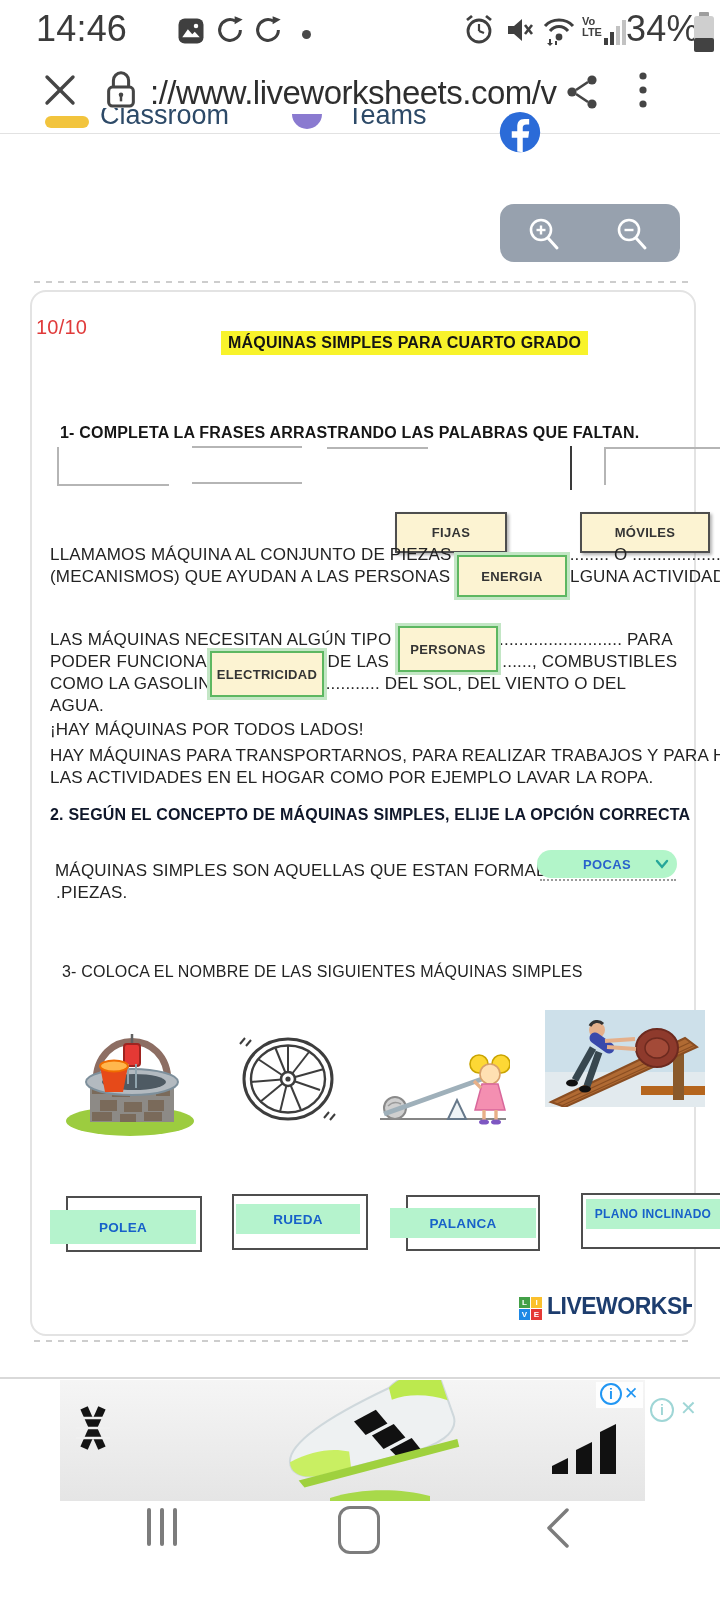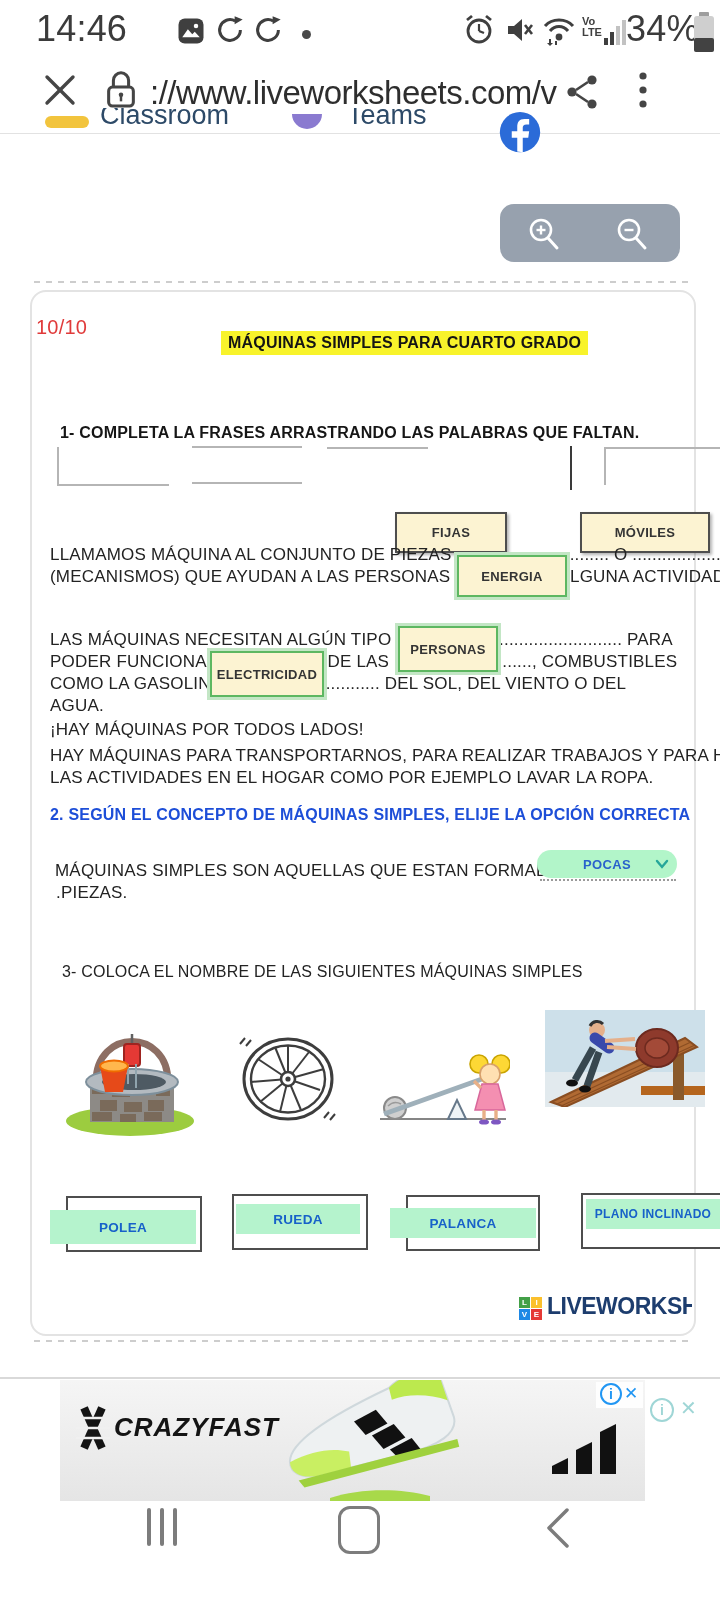--- a/index.html
+++ b/index.html
@@ -204,21 +204,21 @@
 <div class="t" style="left:50px;top:674px;">COMO LA GASOLINA, .............................. DEL SOL, DEL VIENTO O DEL</div>
 <div class="t" style="left:50px;top:696px;">AGUA.</div>
 
 <div class="wordbox green" style="left:384px;top:626px;width:96px;height:42px;margin-left:14px;">PERSONAS</div>
 <div class="wordbox green" style="left:210px;top:651px;width:110px;height:42px;">ELECTRICIDAD</div>
 
 <div class="t" style="left:50px;top:720px;">¡HAY MÁQUINAS POR TODOS LADOS!</div>
 <div class="t" style="left:50px;top:746px;">HAY MÁQUINAS PARA TRANSPORTARNOS, PARA REALIZAR TRABAJOS Y PARA HACER</div>
 <div class="t" style="left:50px;top:768px;">LAS ACTIVIDADES EN EL HOGAR COMO POR EJEMPLO LAVAR LA ROPA.</div>
 
-<div class="t bold" style="left:50px;top:806px;font-size:16px;color:#1d4ed8;">2. SEGÚN EL CONCEPTO DE MÁQUINAS SIMPLES, ELIJE LA OPCIÓN CORRECTA</div>
+<div class="t bold" style="left:50px;top:806px;font-size:16px;color:#0f172a;">2. SEGÚN EL CONCEPTO DE MÁQUINAS SIMPLES, ELIJE LA OPCIÓN CORRECTA</div>
 
 <div class="t" style="left:55px;top:861px;">MÁQUINAS SIMPLES SON AQUELLAS QUE ESTAN FORMADAS POR</div>
 <div class="dropdown">
   <span>POCAS</span>
   <span class="abs" style="right:8px;top:8px;">
     <svg width="14" height="12" viewBox="0 0 14 12">
         <polyline points="2,3 7,9 12,3" fill="none" stroke="#26a69a" stroke-width="2.4" stroke-linecap="round"></polyline>
       </svg>
   </span>
 </div>
@@ -353,21 +353,20 @@
           <rect x="13" y="2" width="8" height="44" transform="rotate(24 17 24)"></rect>
           <rect x="13" y="2" width="8" height="44" transform="rotate(-24 17 24)"></rect>
         </g>
         <g stroke="#f0f0f0" stroke-width="2.4">
           <line x1="0" y1="14" x2="34" y2="14"></line>
           <line x1="0" y1="24" x2="34" y2="24"></line>
           <line x1="0" y1="34" x2="34" y2="34"></line>
         </g>
       </svg>
   </span>
-  <span class="t" style="left:54px;top:32px;font-size:26px;font-weight:900;font-style:italic;color:#141414;letter-spacing:1px;">CRAZYFAST</span>
   <span class="abs" style="left:190px;top:-4px;">
     <svg width="240" height="130" viewBox="0 0 240 130">
       <g transform="rotate(-14 120 60)">
         <path d="M150,18 C165,8 190,8 202,20 L206,62 C206,78 185,86 152,86 L58,86 C42,84 34,76 36,66 C40,46 90,30 150,18 Z" fill="#eef1f2" stroke="#cfd8dc" stroke-width="2"></path>
         <path d="M150,18 C165,8 190,8 202,20 L204,44 C188,34 168,28 150,30 Z" fill="#bce94e"></path>
         <path d="M36,66 C60,60 80,62 96,70 L94,86 L58,86 C42,84 34,76 36,66 Z" fill="#c9ef62"></path>
         <g fill="#111">
             <polygon points="108,42 132,36 140,52 116,58"></polygon>
             <polygon points="122,60 146,54 154,70 130,76"></polygon>
             <polygon points="136,78 160,72 166,85 142,88"></polygon>

